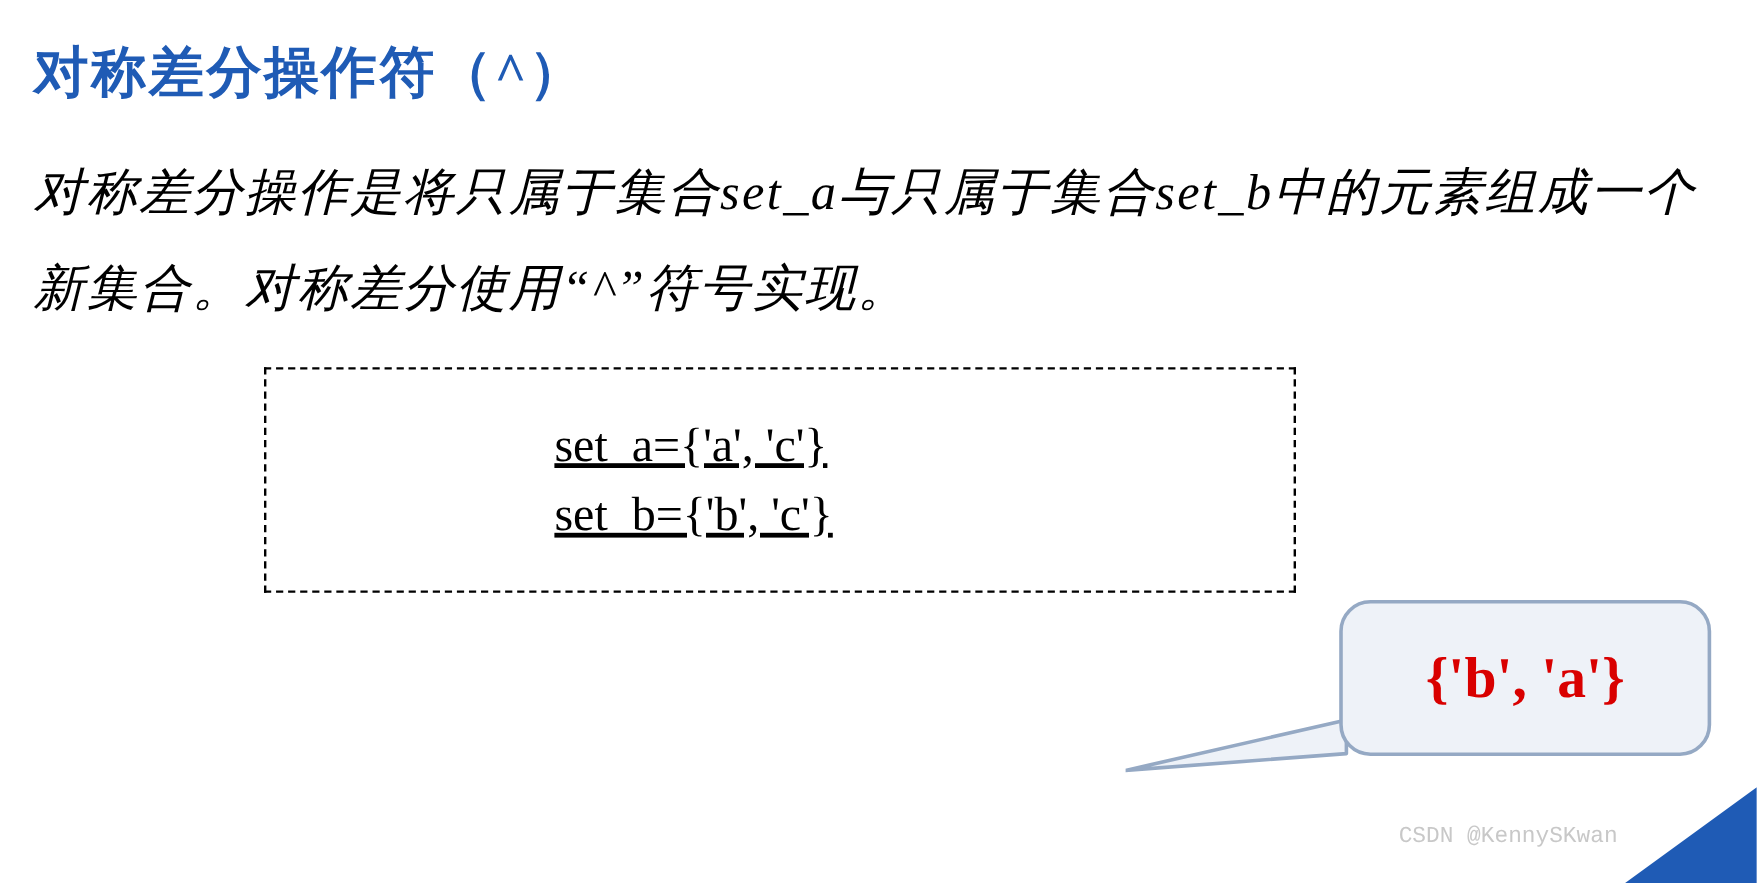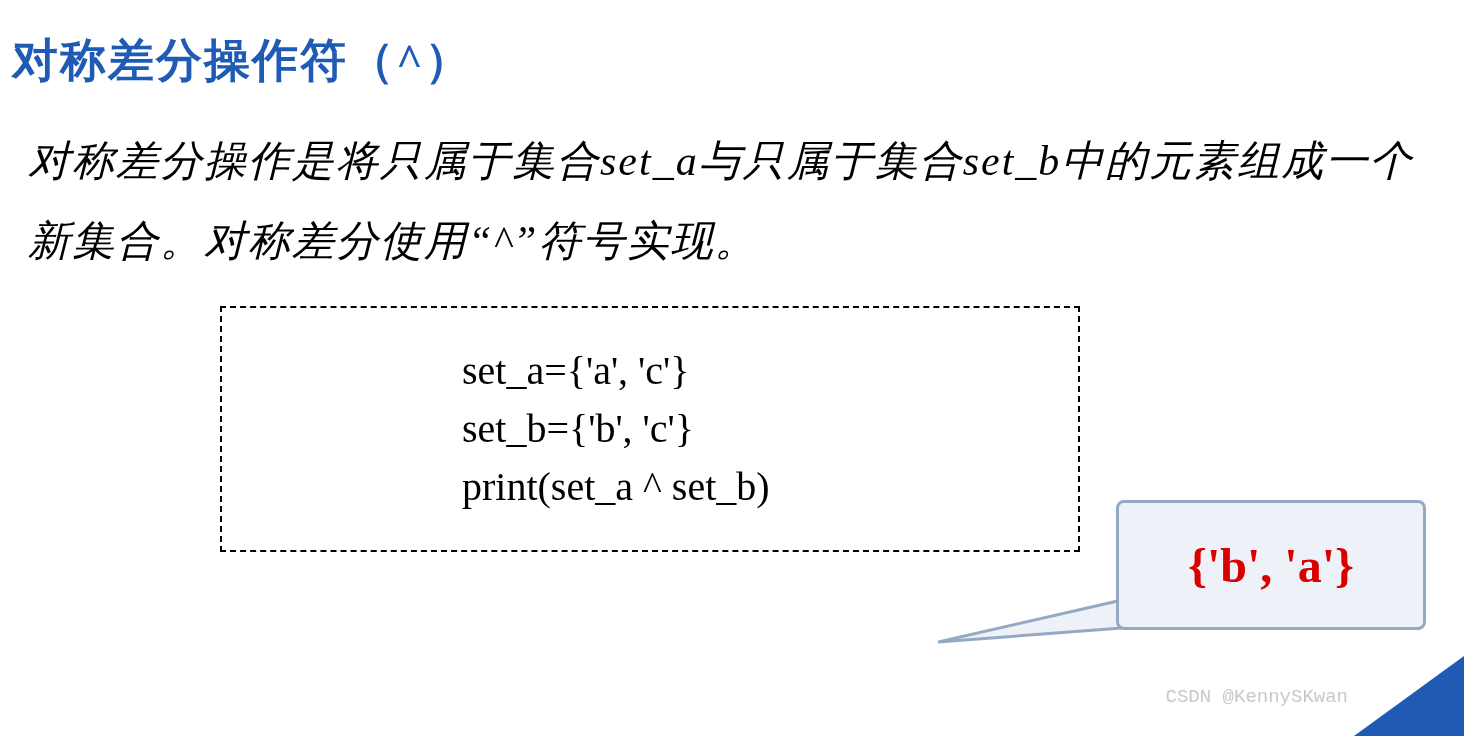--- a/index.html
+++ b/index.html
@@ -10,56 +10,57 @@
     background: #ffffff;
     font-family: "KaiTi", "STKaiti", "SimSun", serif;
     overflow: hidden;
     position: relative;
   }
   .heading {
     color: #1f5bb5;
     font-weight: bold;
     font-size: 46px;
     letter-spacing: 2px;
-    margin: 30px 0 30px 12px;
+    margin: 30px 0 30px 28px;
   }
   .paragraph {
     color: #000000;
     font-size: 42px;
     line-height: 1.9;
     margin: 0 40px 24px 28px;
     letter-spacing: 2px;
     font-style: italic;
   }
   .code-box {
     position: relative;
     margin: 14px 0 0 220px;
     width: 860px;
     border: 2px dashed #000000;
     padding: 34px 30px 34px 240px;
     font-family: "Times New Roman", serif;
     font-size: 40px;
     line-height: 1.45;
     color: #000000;
     box-sizing: border-box;
+    text-decoration: underline;
   }
   .code-box .line { white-space: pre; }
   .callout {
     position: absolute;
     right: 38px;
     top: 500px;
     width: 310px;
     height: 130px;
     box-sizing: border-box;
   }
   .callout-bubble {
     position: absolute;
     inset: 0;
     border: 3px solid #95a9c4;
-    border-radius: 8px;
+    border-radius: 26px;
     background: #eef2f8;
     display: flex;
     align-items: center;
     justify-content: center;
   }
   .callout-text {
     color: #d90000;
     font-family: "Times New Roman", serif;
     font-weight: bold;
     font-size: 48px;
@@ -90,21 +91,20 @@
 </head>
 <body>
 
 <h1 class="heading">对称差分操作符（^）</h1>
 
 <p class="paragraph">对称差分操作是将只属于集合set_a与只属于集合set_b中的元素组成一个新集合。对称差分使用“^”符号实现。</p>
 
 <div class="code-box">
   <div class="line">set_a={'a', 'c'}</div>
   <div class="line">set_b={'b', 'c'}</div>
-  <div class="line">print(set_a ^ set_b)</div>
 </div>
 
 <div class="callout">
   <svg class="callout-tail" width="200" height="60">
     <polygon points="0,48 184,6 184,34" fill="#eef2f8" stroke="#95a9c4" stroke-width="3" stroke-linejoin="round"></polygon>
   </svg>
   <div class="callout-bubble">
     <span class="callout-text">{'b', 'a'}</span>
   </div>
 </div>

